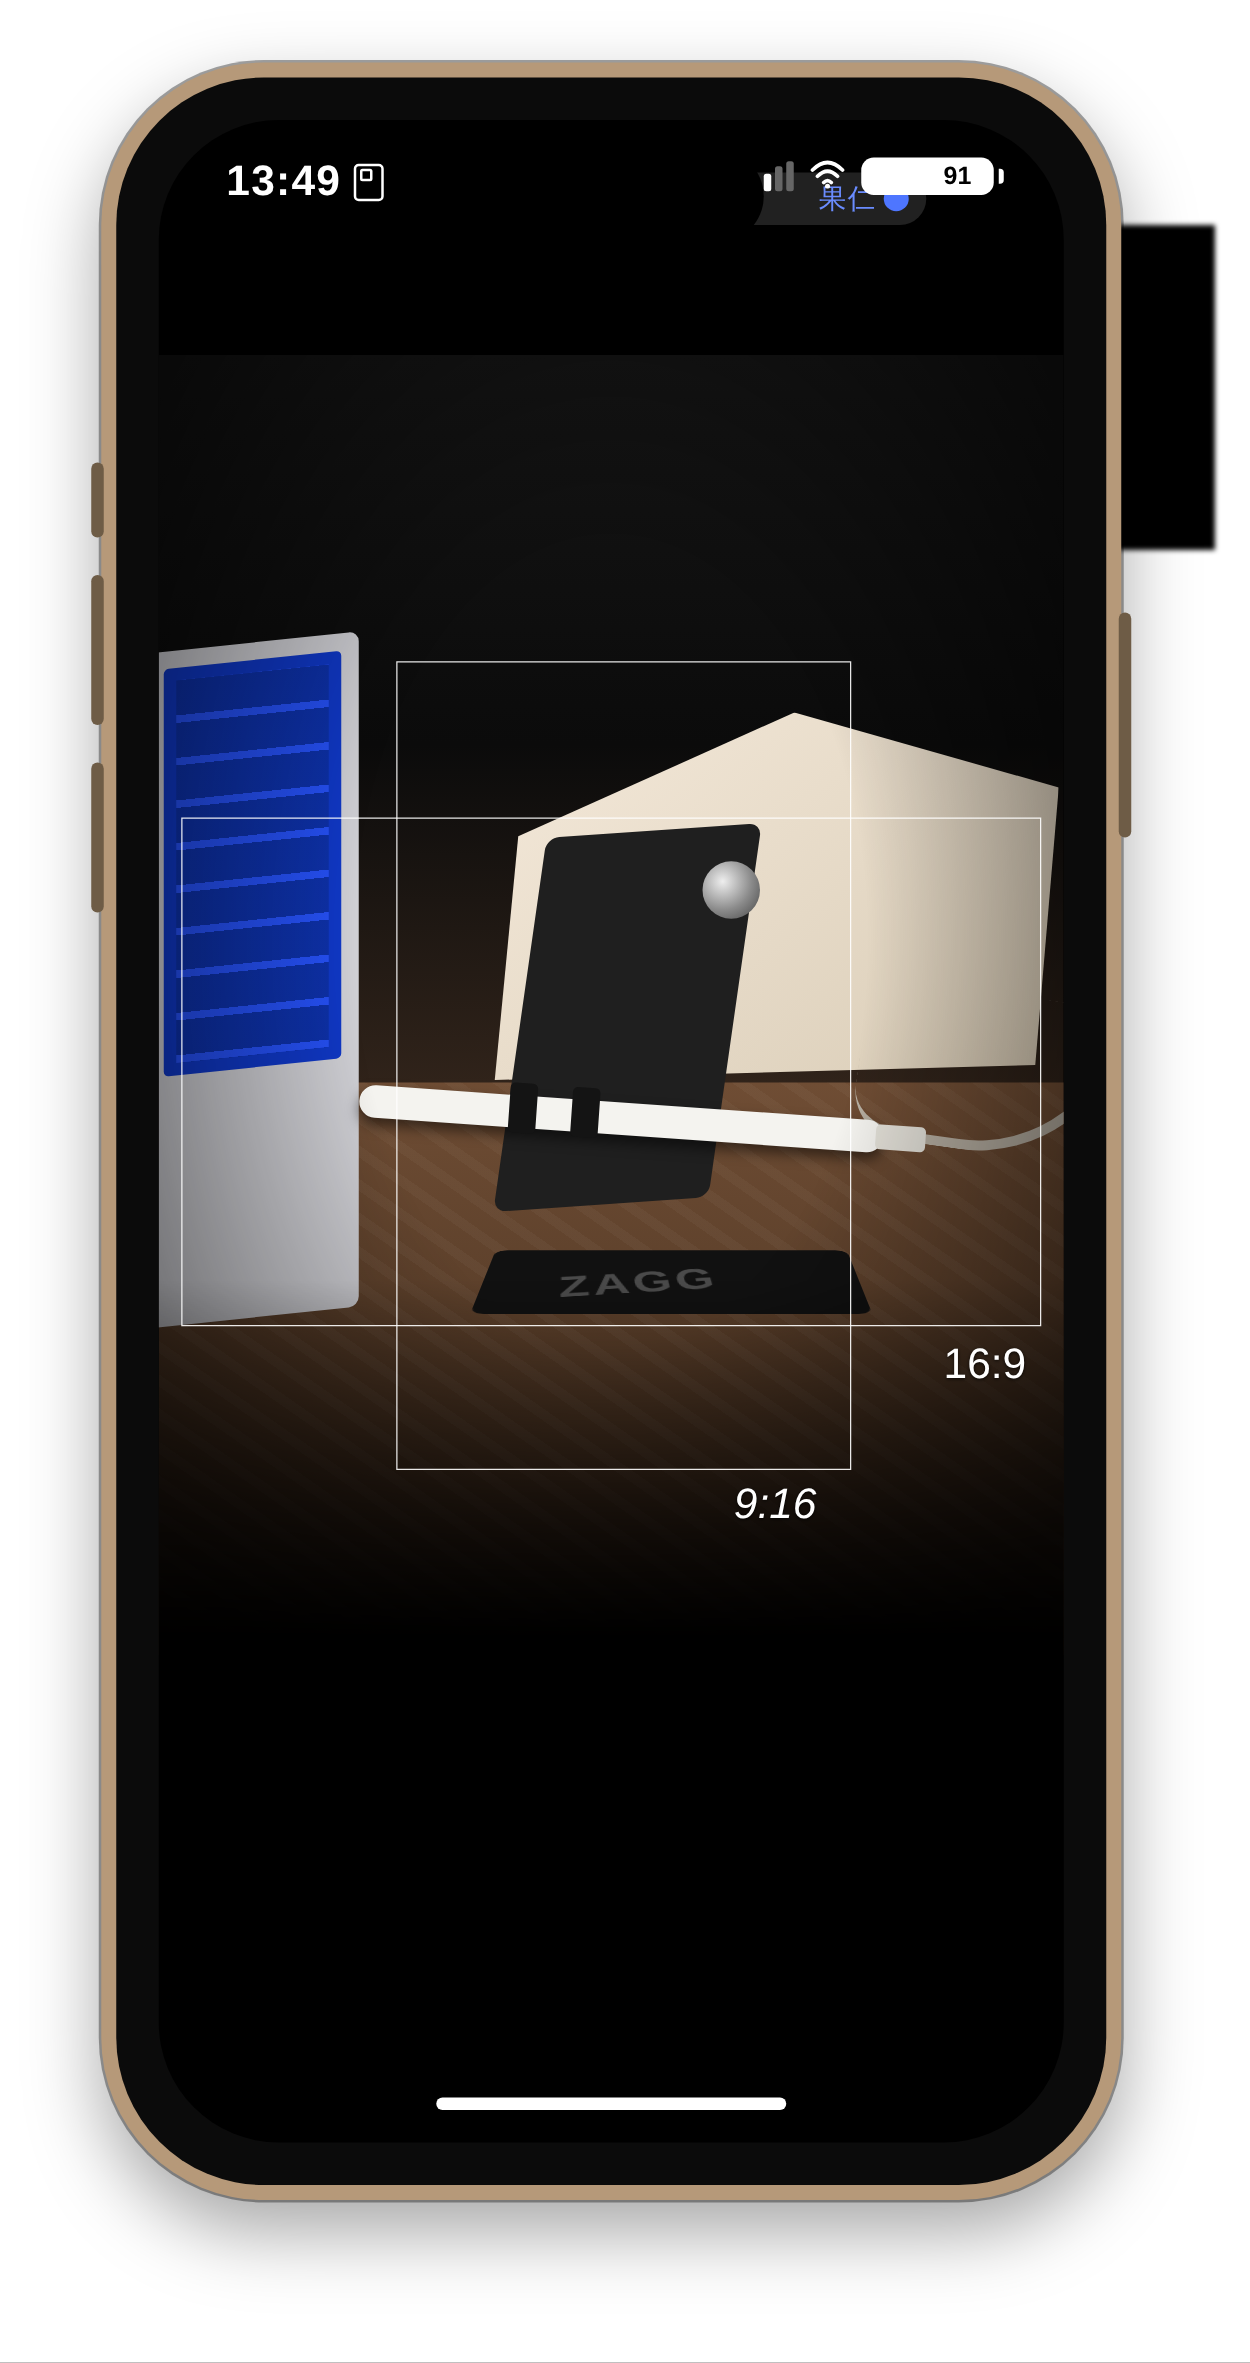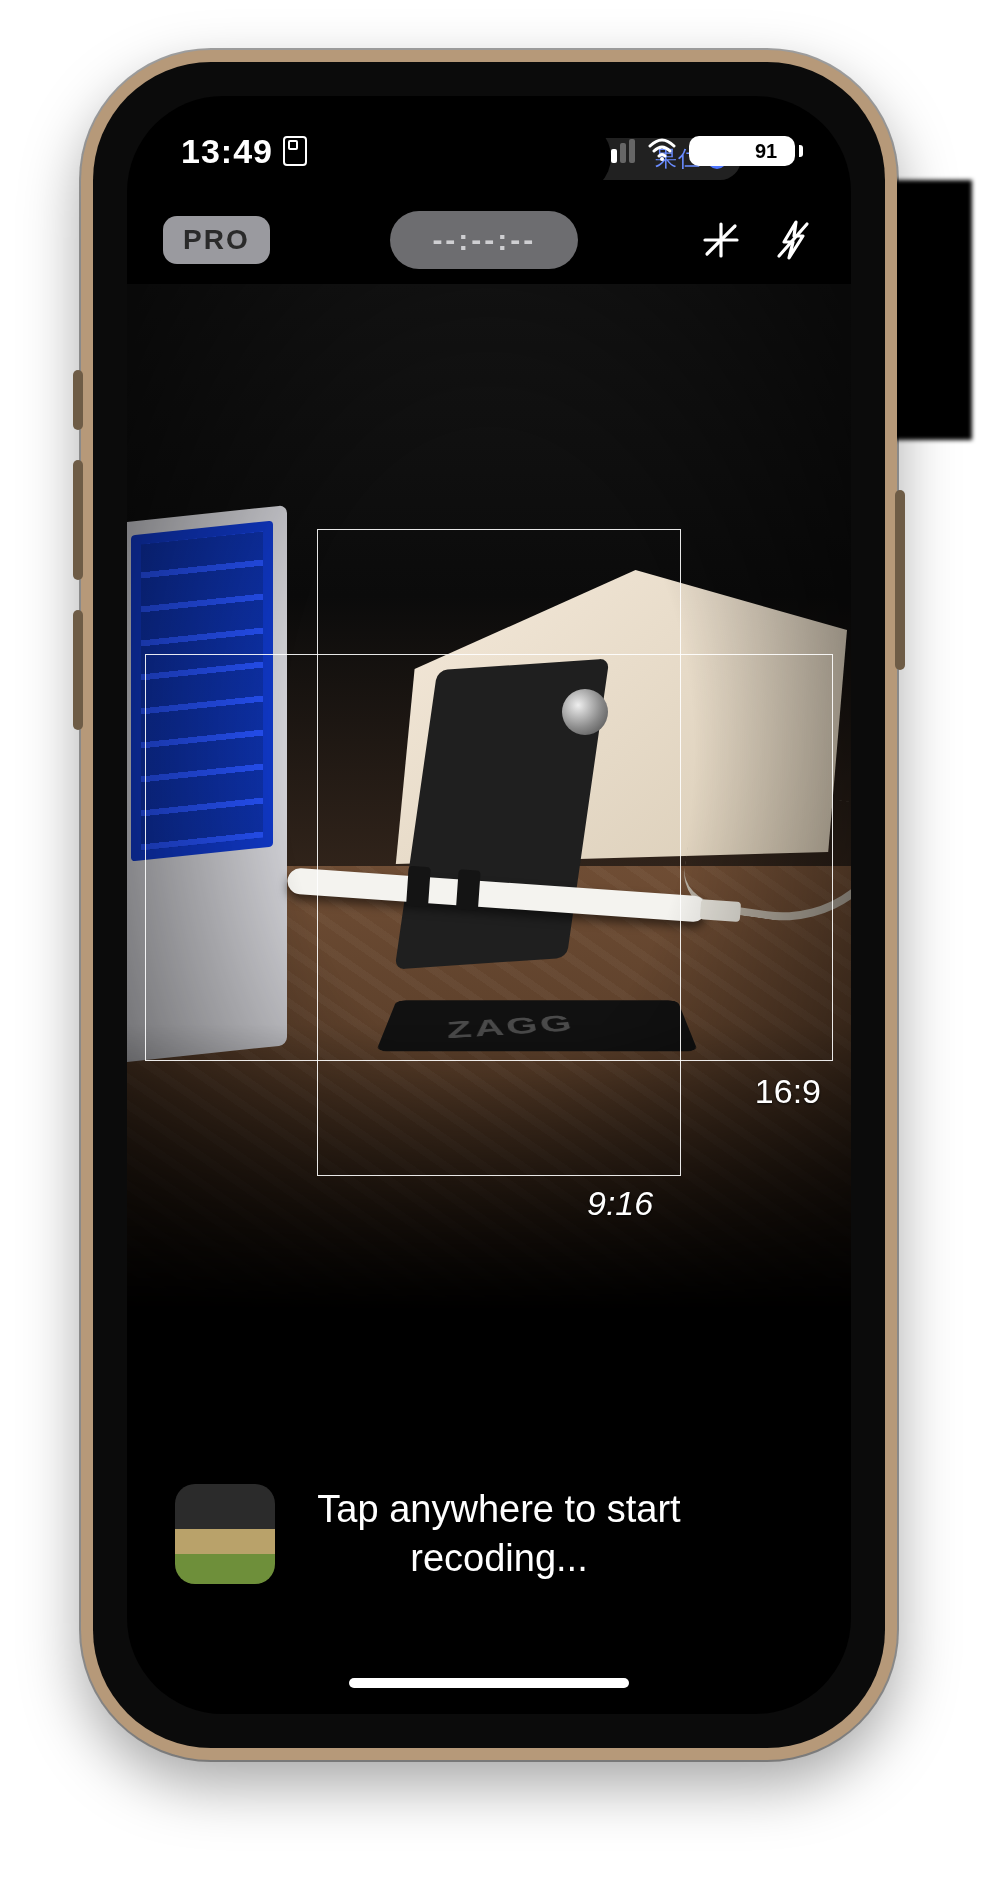--- a/index.html
+++ b/index.html
@@ -93,21 +93,21 @@
     width: 20px; height: 20px; border-radius: 50%;
     background: #4e76ff; margin-left: 6px;
   }
 
   
   .status {
     position: absolute;
     top: 30px; left: 0; right: 0;
     height: 50px;
     display: flex;
-    align-items: center;
+    align-items: flex-start;
     justify-content: space-between;
     padding: 0 48px 0 54px;
     color: #fff;
     z-index: 30;
   }
   .status .left { display: flex; align-items: center; gap: 10px; font-size: 34px; font-weight: 600; letter-spacing: 1px;}
   .status .right { display: flex; align-items: center; gap: 12px; }
   .sim-icon { width: 20px; height: 26px; border: 2px solid #fff; border-radius: 4px; position: relative; }
   .sim-icon::after { content:""; position:absolute; top:2px; left:3px; width:6px; height:6px; border:2px solid #fff; border-radius:2px;}
   .signal { display:flex; align-items:flex-end; gap:3px; height:24px;}
@@ -335,39 +335,20 @@
           </span>
           <span class="batt-wrap">
             <span class="batt-pill">91</span>
             <span class="batt-tip"></span>
           </span>
         </div>
       </div>
 
       <div class="island"></div>
 
-      <div class="appbar">
-        <div class="pro-chip">PRO</div>
-        <div class="timer-pill">--:--:--</div>
-        <div class="icons">
-          <div class="icon-btn">
-            <svg viewBox="0 0 44 44">
-              <path d="M22 6 L22 38" stroke-linecap="round"></path>
-              <path d="M6 22 L38 22" stroke-linecap="round"></path>
-              <path d="M8 36 L36 8" stroke-linecap="round"></path>
-            </svg>
-          </div>
-          <div class="icon-btn">
-            <svg viewBox="0 0 44 44">
-              <path d="M25 4 L13 24 L22 24 L18 40 L32 18 L23 18 Z" stroke-linejoin="round"></path>
-              <path d="M8 38 L36 6" stroke-linecap="round"></path>
-            </svg>
-          </div>
-        </div>
-      </div>
 
       <div class="viewfinder">
         <div class="scene">
           <div class="desk"></div>
           <div class="laptop">
               <div class="scr"></div>
             </div>
           <div class="paper-bag"></div>
           <div class="bag-cord"></div>
           <div class="stand">
@@ -386,22 +367,18 @@
         <div class="guide">
           <div class="g169"></div>
           <div class="g916"></div>
           <div class="glabel" style="right:30px; top:788px;">16:9</div>
           <div class="glabel" style="left:460px; top:900px;font-style:italic;">9:16</div>
         </div>
 
         <div class="bottom-fade"></div>
       </div>
 
-      <div class="hint-row">
-        <div class="thumb"></div>
-        <div class="hint-text">Tap anywhere to start recoding...</div>
-      </div>
 
       <div class="home-ind"></div>
 
     </div>
   </div>
 </div>
 
 </body></html>

